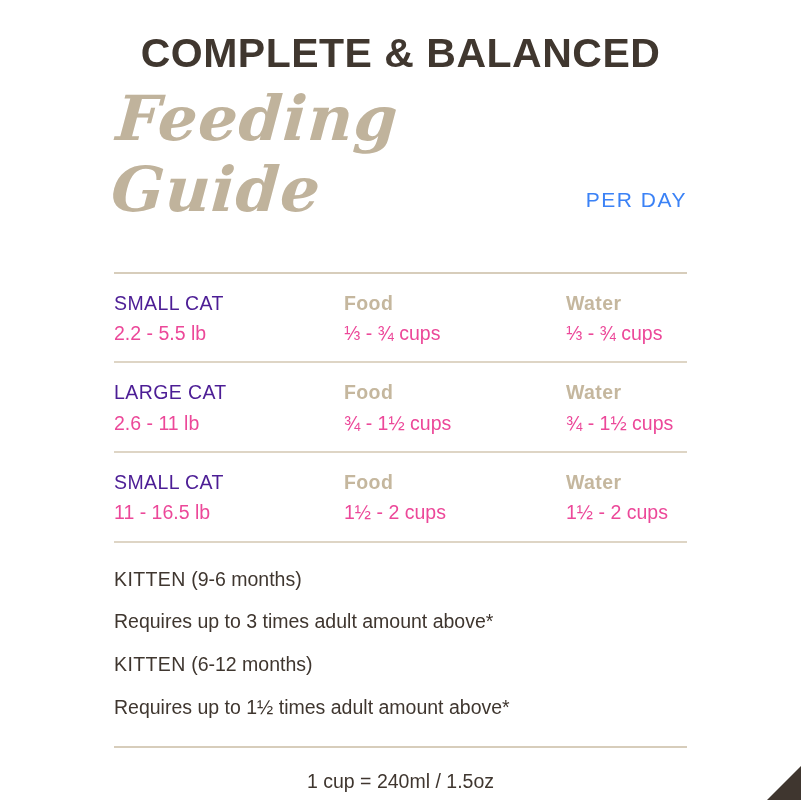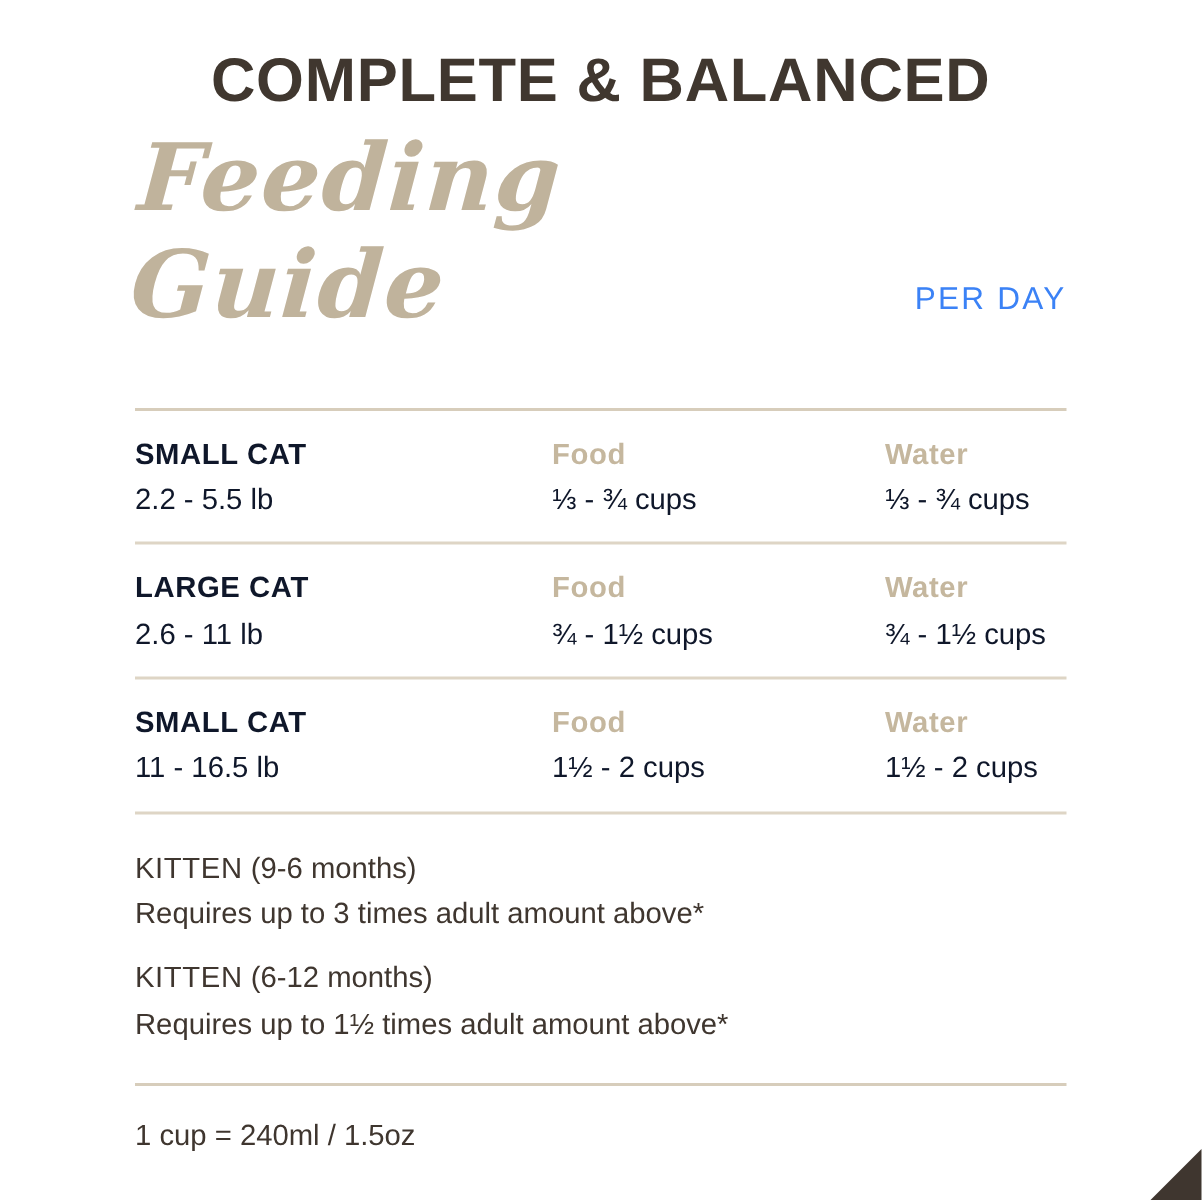--- a/index.html
+++ b/index.html
@@ -12,21 +12,21 @@
     background: #ffffff;
     font-family: "Liberation Sans", sans-serif;
     color: #3f362f;
     overflow: hidden;
   }
   .page {
     position: relative;
     width: 801px;
     height: 800px;
     box-sizing: border-box;
-    padding: 0 90px;
+    padding: 0 114px;
   }
 
   
   .title-main {
     margin: 0;
     padding-top: 30px;
     font-size: 41px;
     font-weight: bold;
     letter-spacing: 0.5px;
     color: #40372f;
@@ -71,37 +71,37 @@
 
   
   .row {
     display: flex;
     padding: 17px 0 15px 0;
   }
   .col {
     flex: 0 0 auto;
   }
   .col.size { width: 230px; }
-  .col.food { width: 222px; margin-left: 48px; }
+  .col.food { width: 222px; }
   .col.water { width: 200px; }
 
   .cell-head {
     font-size: 19.5px;
-    font-weight: bold;
+    font-weight: normal;
     letter-spacing: 0.4px;
     line-height: 1.25;
-    color: #0f172a;
+    color: #4c1d95;
   }
   .cell-head.muted {
     color: #c5b79e;
     font-weight: bold;
   }
   .cell-sub {
     font-size: 19.5px;
-    color: #0f172a;
+    color: #ec4899;
     line-height: 1.3;
     margin-top: 6px;
   }
 
   
   .kitten-block {
     padding-top: 24px;
   }
   .kitten-group { margin-bottom: 18px; }
   .kitten-group:last-child { margin-bottom: 0; }
@@ -110,30 +110,31 @@
     line-height: 1.3;
     color: #3f362f;
   }
   .kitten-title b {
     font-weight: normal;
     letter-spacing: 0.4px;
   }
   .kitten-note {
     font-size: 19.5px;
     line-height: 1.35;
-    margin-top: 4px;
+    margin-top: 16px;
     color: #3f362f;
   }
 
   .rule.footer { margin-top: 26px; }
 
   .footnote {
     font-size: 19.5px;
     color: #3f362f;
     padding-top: 22px;
+    text-align: center;
   }
 
   
   .corner-mark {
     position: absolute;
     right: 0;
     bottom: 0;
     width: 0;
     height: 0;
     border-left: 34px solid transparent;

